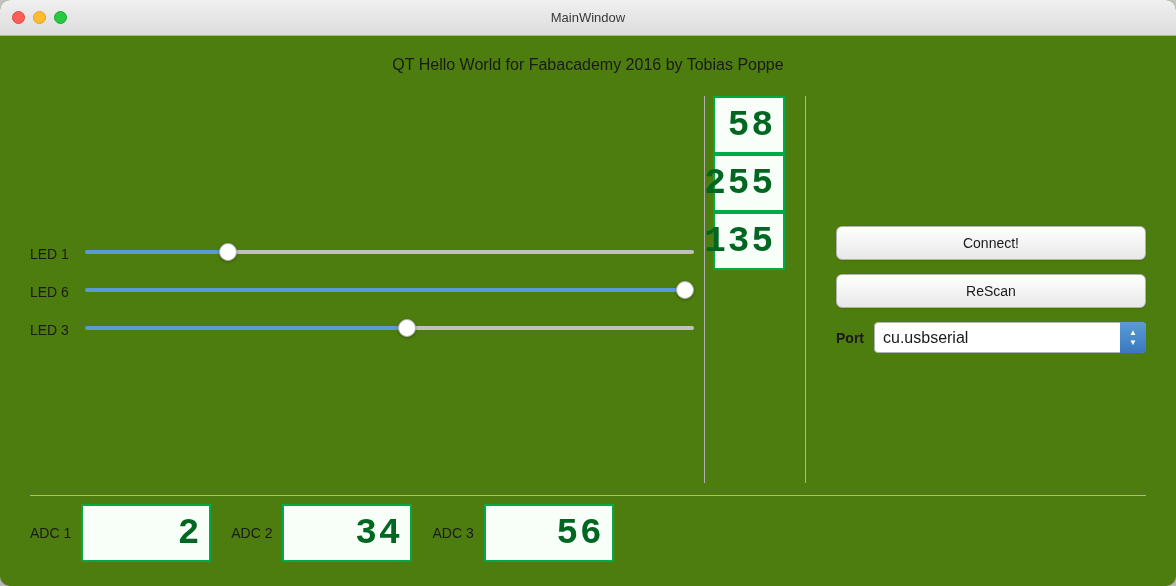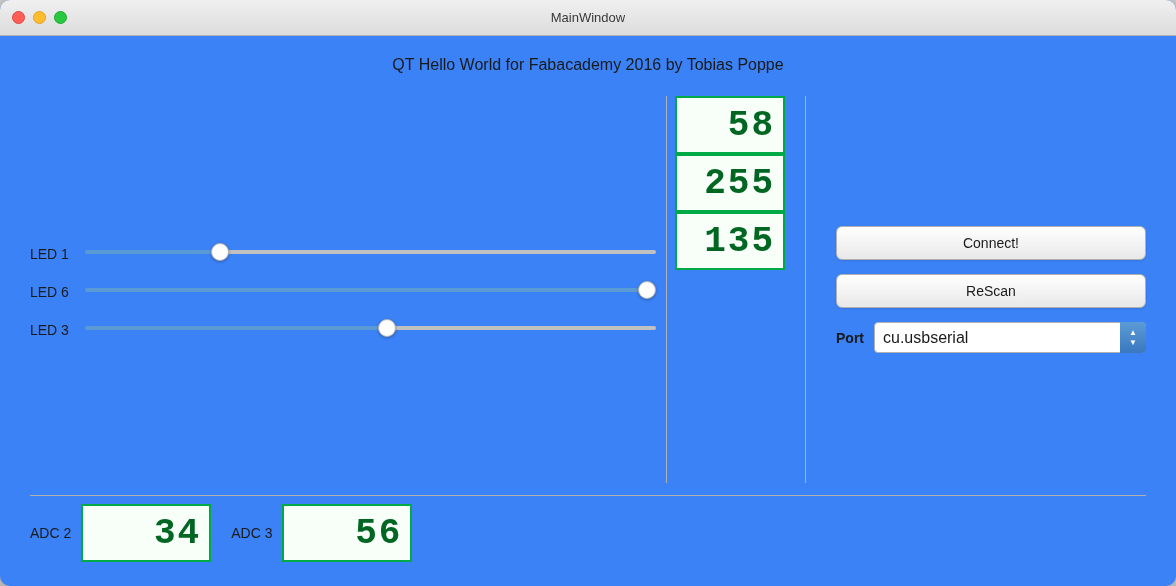--- a/index.html
+++ b/index.html
@@ -8,21 +8,21 @@
       background: #d4d4d4;
       font-family: -apple-system, BlinkMacSystemFont, "Helvetica Neue", Arial, sans-serif;
       font-size: 14px;
       color: #1a1a1a;
       user-select: none;
     }
 
     .window {
       width: 1176px;
       height: 586px;
-      background: #3b82f6;
+      background: #4d7c0f;
       border-radius: 10px;
       box-shadow: 0 4px 24px rgba(0,0,0,0.4);
       display: flex;
       flex-direction: column;
       overflow: hidden;
     }
 
     
     .titlebar {
       height: 36px;
@@ -158,21 +158,21 @@
     .lcd-column {
       display: flex;
       flex-direction: column;
       margin-left: 8px;
       flex-shrink: 0;
     }
 
     .lcd-box {
       border: 2px solid #00aa44;
       background: #f8fff8;
-      width: 110px;
+      width: 72px;
       height: 58px;
       display: flex;
       align-items: center;
       justify-content: flex-end;
       padding-right: 8px;
       font-family: 'Courier New', 'Digital-7', monospace;
       font-size: 36px;
       color: #006622;
       font-weight: bold;
       letter-spacing: 2px;
@@ -382,20 +382,24 @@
           </div>
         </div>
 
       </div>
     </div>
 
     <div class="h-divider"></div>
 
     <div class="adc-section">
 
+      <div class="adc-group">
+        <span class="adc-label">ADC 1</span>
+        <div class="adc-box">2</div>
+      </div>
 
       <div class="adc-group">
         <span class="adc-label">ADC 2</span>
         <div class="adc-box">34</div>
       </div>
 
       <div class="adc-group">
         <span class="adc-label">ADC 3</span>
         <div class="adc-box">56</div>
       </div>

